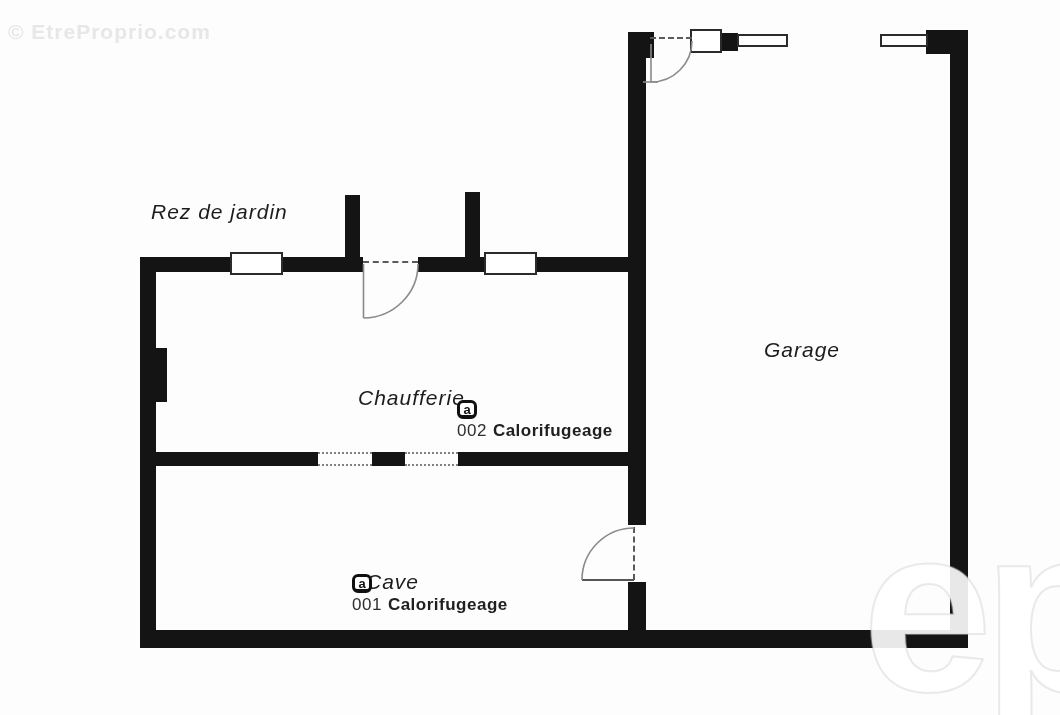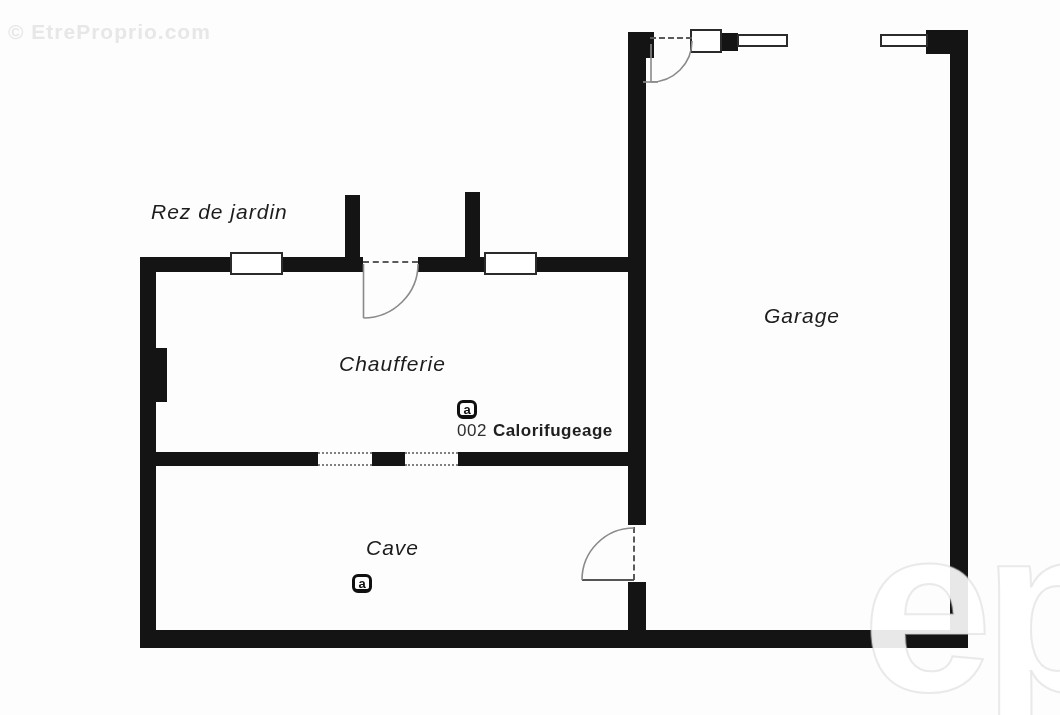--- a/index.html
+++ b/index.html
@@ -8,21 +8,21 @@
     background:#fdfdfd;font-family:"Liberation Sans", sans-serif;
   }
   .wall{position:absolute;background:#141414;z-index:1;}
   .window{position:absolute;background:#ffffff;border:2px solid #2b2b2b;box-sizing:border-box;z-index:2;}
   .dash-h{position:absolute;height:0;border-top:2px dashed #5a5a5a;z-index:2;}
   .dash-v{position:absolute;width:0;border-left:2px dashed #5a5a5a;z-index:2;}
   .open-dotted{position:absolute;height:10px;background:transparent;
     border-top:2px dotted #808080;border-bottom:2px dotted #808080;z-index:2;}
   .arc-layer{position:absolute;left:0;top:0;z-index:3;pointer-events:none;}
   .room-label{position:absolute;font-style:italic;font-size:21px;color:#1c1c1c;
-    letter-spacing:1px;z-index:4;white-space:nowrap;}
+    letter-spacing:1px;z-index:4;white-space:nowrap;margin-top:34px;}
   .floor-title{position:absolute;font-style:italic;font-size:21px;color:#1c1c1c;
     letter-spacing:1px;z-index:4;white-space:nowrap;}
   .annotation{position:absolute;z-index:4;}
   .ann-icon{display:block;width:20px;height:19px;border:3px solid #101010;
     border-bottom-width:4px;border-radius:6px;box-sizing:border-box;
     font-weight:bold;font-size:13px;line-height:13px;text-align:center;color:#101010;
     background:#ffffff;}
   .ann-text{margin-top:2px;font-size:17px;color:#202020;white-space:nowrap;letter-spacing:0.5px;}
   .ann-code{font-weight:400;color:#2e2e2e;}
   .ann-label{font-weight:bold;margin-left:6px;text-align:center;}
@@ -82,32 +82,35 @@
     <line x1="651" y1="44" x2="651" y2="82" stroke="#8a8a8a" stroke-width="1.6"></line>
     <line x1="643" y1="82" x2="658" y2="82" stroke="#8a8a8a" stroke-width="1.6"></line>
     <path d="M 651 82 A 41 41 0 0 0 692 41" fill="none" stroke="#8a8a8a" stroke-width="1.6"></path>
 
     <line x1="582" y1="580" x2="634" y2="580" stroke="#555555" stroke-width="2"></line>
     <path d="M 582 580 A 52 52 0 0 1 634 528" fill="none" stroke="#8a8a8a" stroke-width="1.6"></path>
   </svg>
 
   <div class="floor-title" style="left:151px;top:200px;">Rez de jardin</div>
 
-  <div class="room-label" style="left:339px;top:352px;">Chaufferie</div>
+  <div class="room-label" style="left:358px;top:352px;">Chaufferie</div>
 
   <div class="room-label" style="left:764px;top:304px;">Garage</div>
 
   <div class="room-label" style="left:366px;top:536px;text-align:right;">Cave</div>
 
   <div class="annotation" style="left:457px;top:400px;">
     <span class="ann-icon">a</span>
     <div class="ann-text">
       <span class="ann-code">002</span><span class="ann-label">Calorifugeage</span>
     </div>
   </div>
 
   <div class="annotation" style="left:352px;top:574px;">
     <span class="ann-icon">a</span>
+    <div class="ann-text">
+      <span class="ann-code">001</span><span class="ann-label">Calorifugeage</span>
+    </div>
   </div>
 
   <div class="wm-ep">ep</div>
 
 </div>
 
 </body></html>

